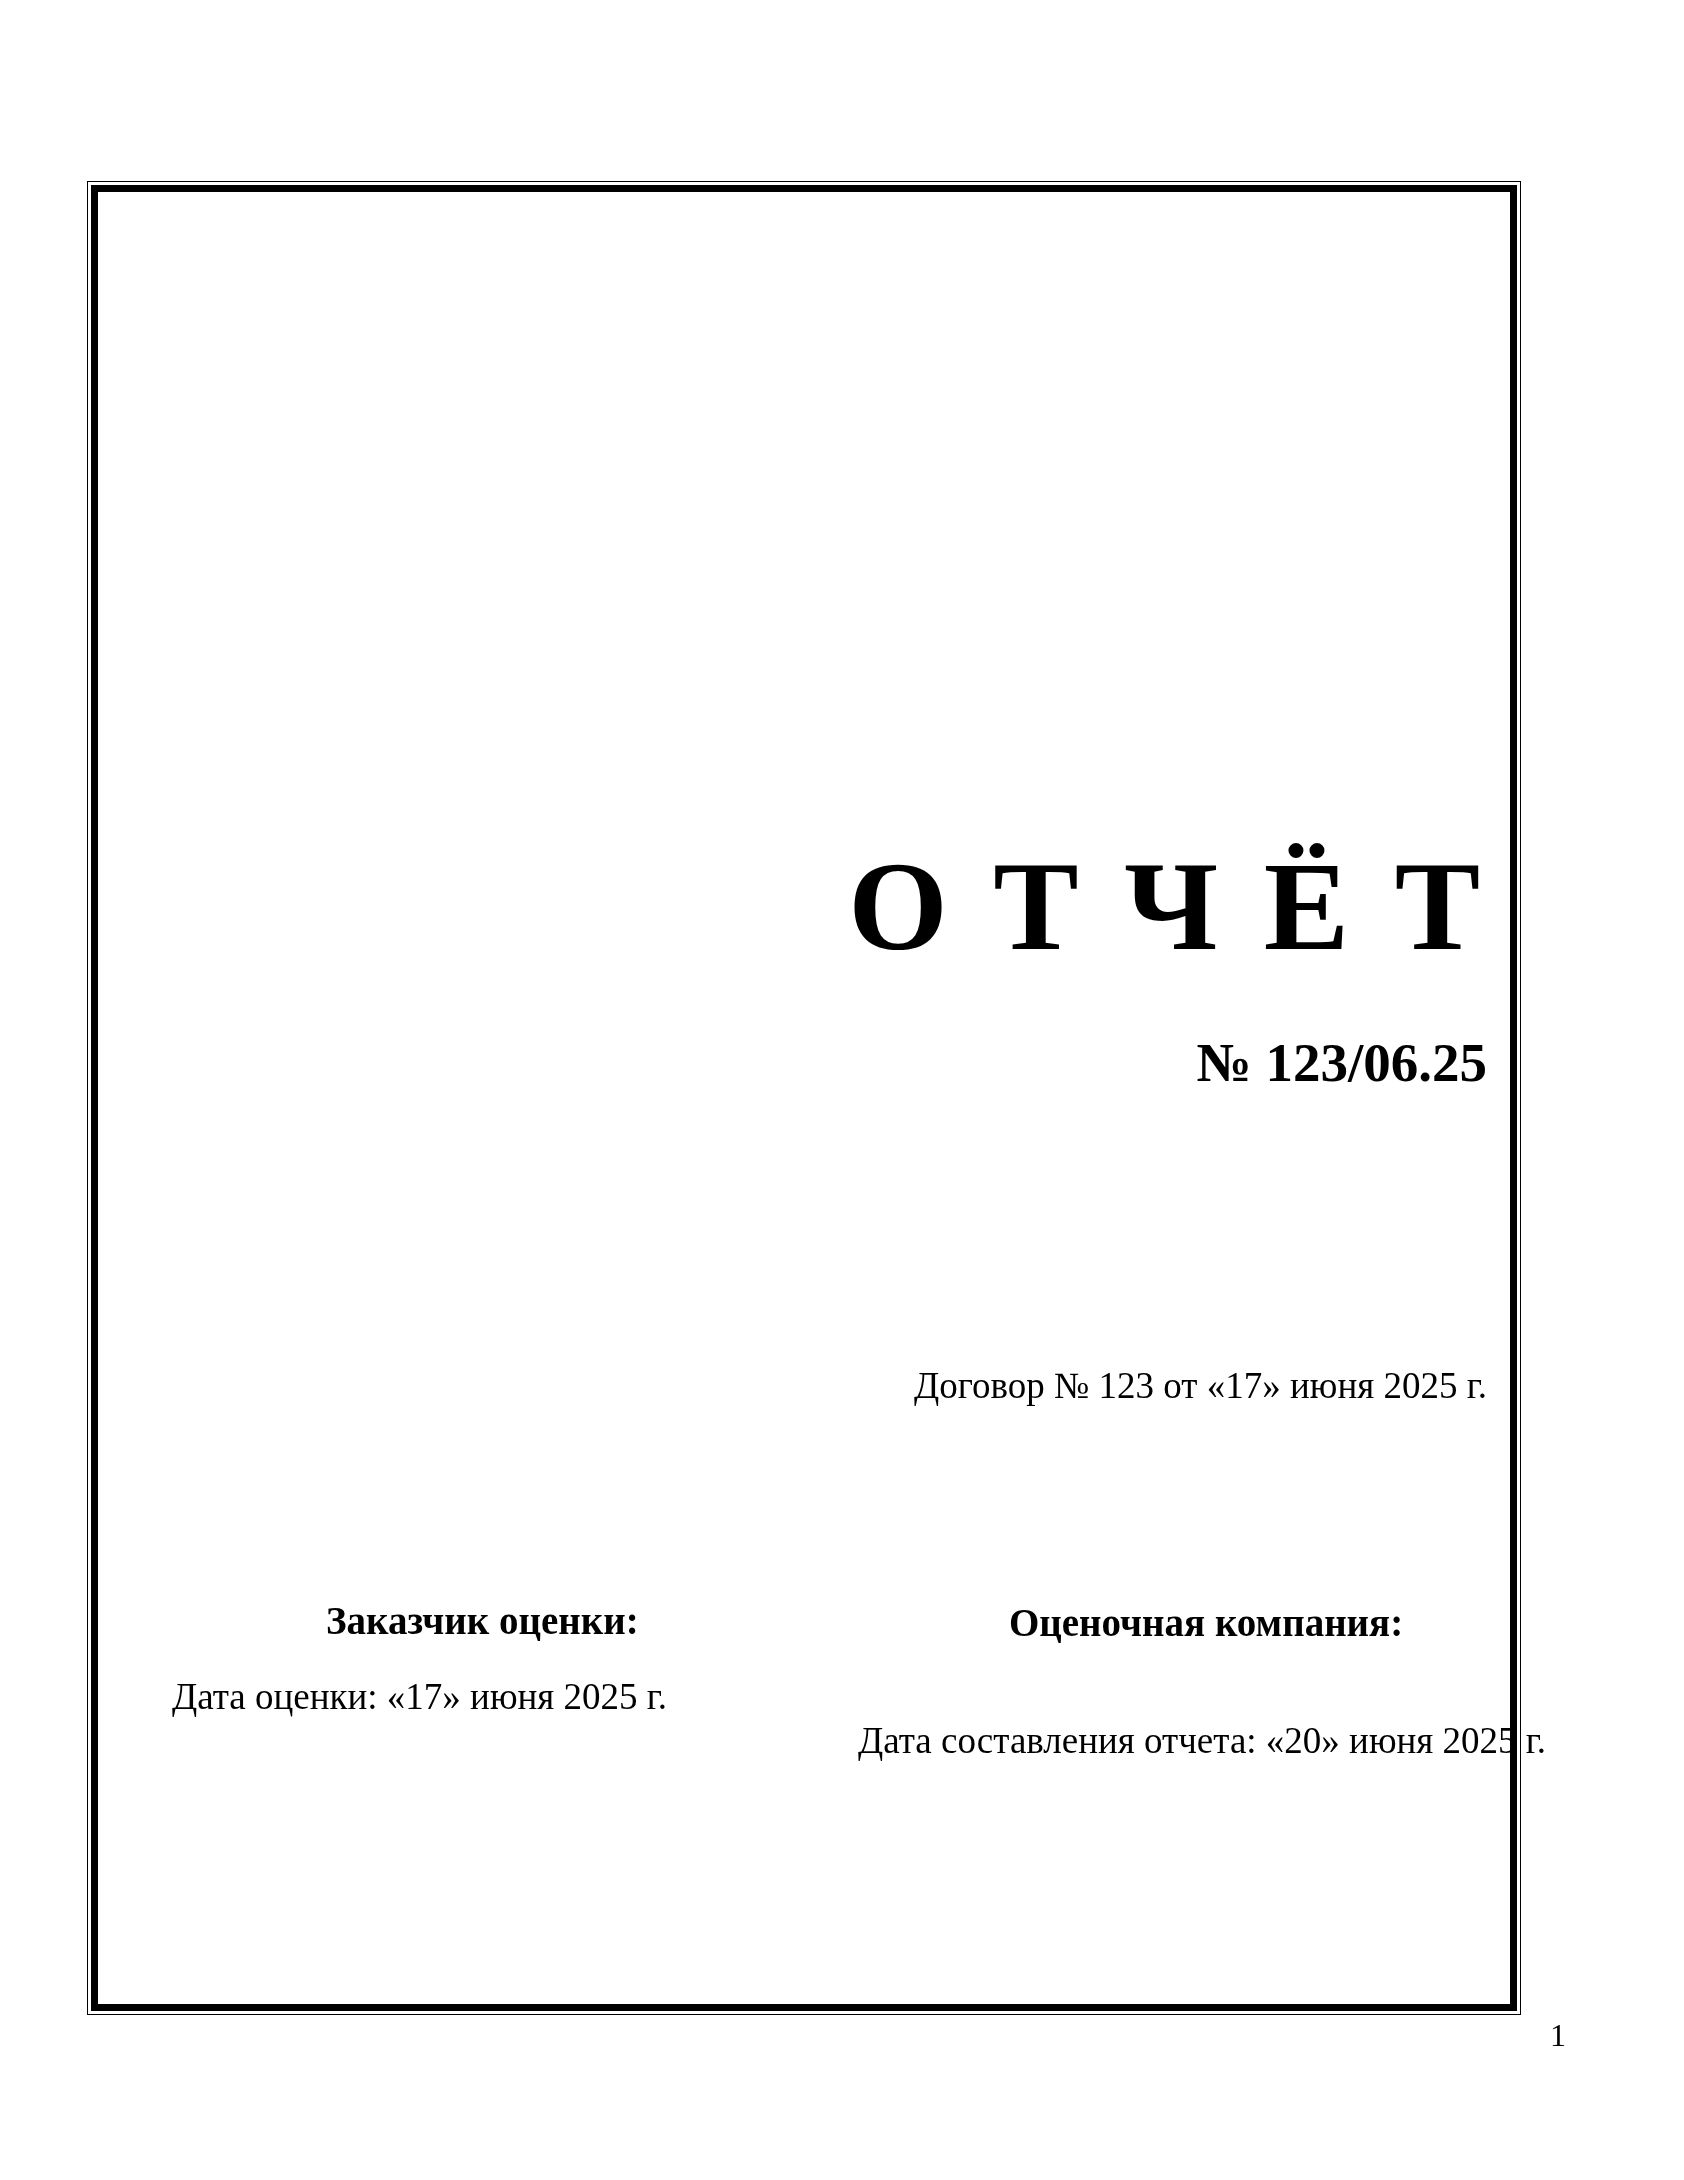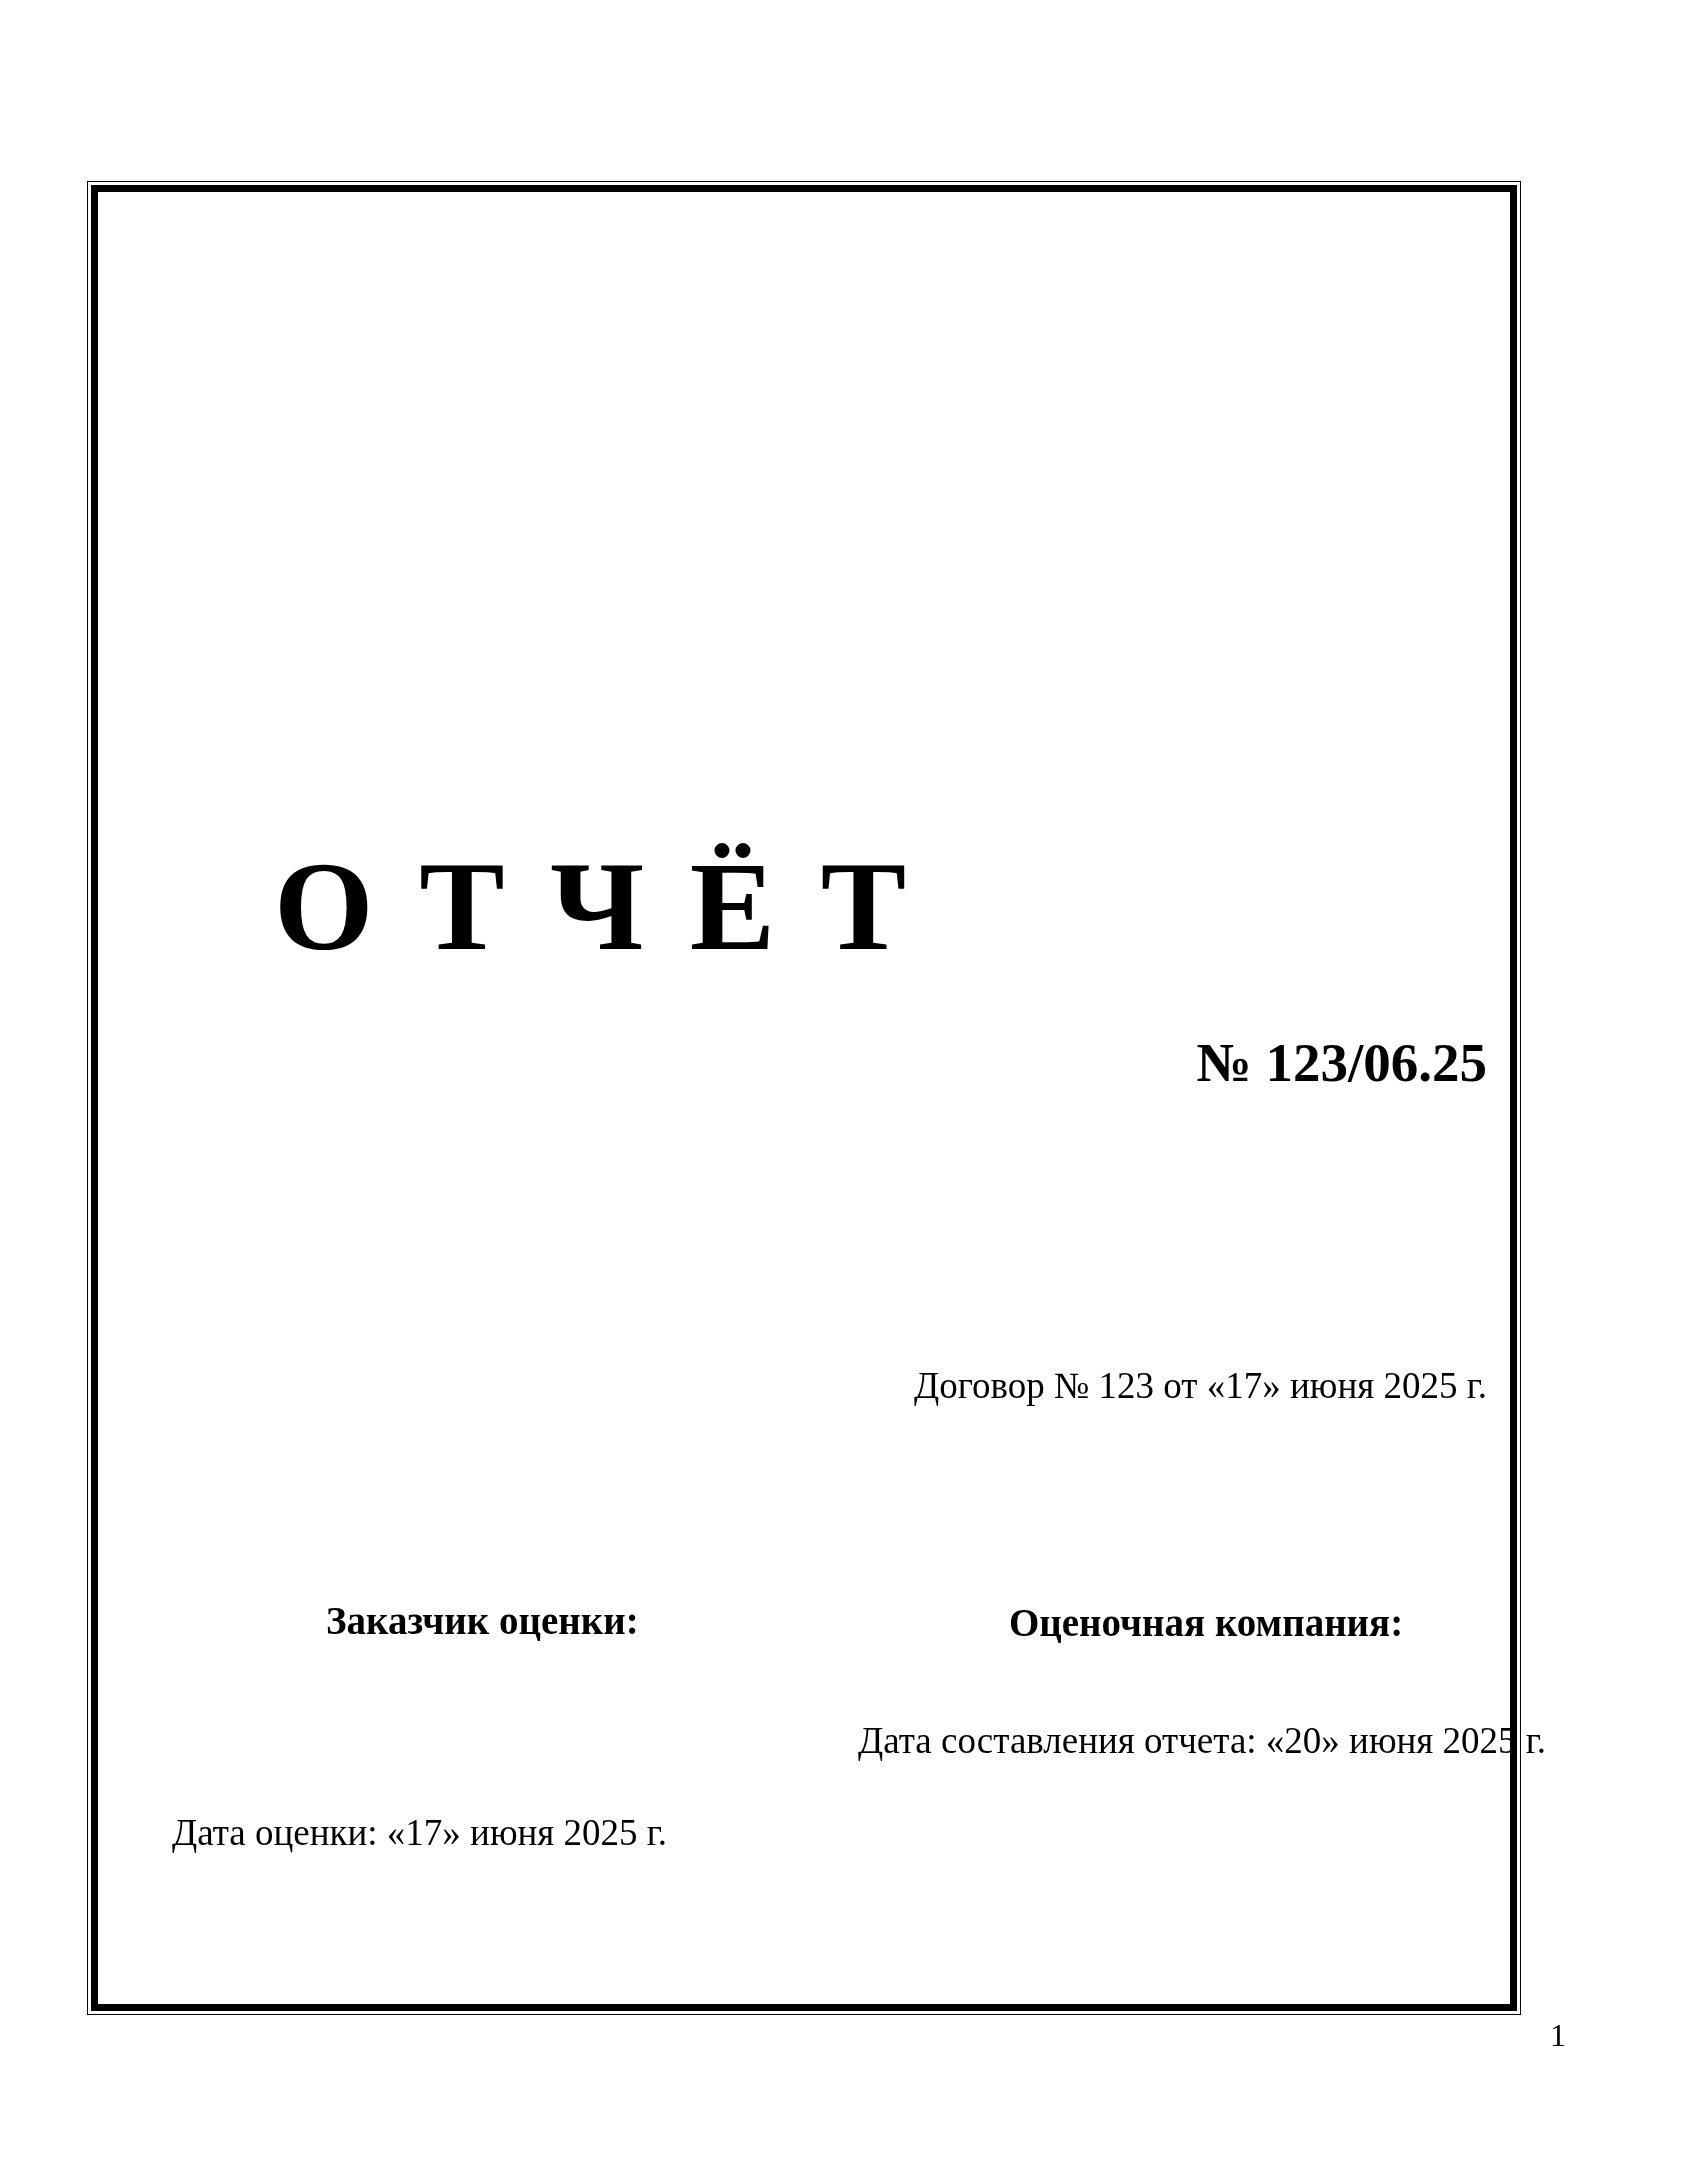--- a/index.html
+++ b/index.html
@@ -37,21 +37,21 @@
     position: absolute;
     left: 124px;
     top: 842px;
     width: 1363px;
     box-sizing: border-box;
     padding-left: 150px;      
     font-size: 128px;
     font-weight: bold;
     line-height: 1;
     letter-spacing: 6.8px;
-    text-align: left;
+    text-align: right;
     white-space: pre;
   }
 
   .report-number {
     position: absolute;
     left: 124px;
     top: 1033px;
     width: 1363px;
     font-size: 55px;
     font-weight: bold;
@@ -92,21 +92,21 @@
     left: 1009px;
     top: 1603px;
     font-size: 39px;
     font-weight: bold;
     line-height: 1;
   }
 
   .valuation-date {
     position: absolute;
     left: 172px;
-    top: 1814px;
+    top: 1678px;
     font-size: 37px;
     line-height: 1;
   }
   .report-date {
     position: absolute;
     left: 826px;
     top: 1722px;
     font-size: 37px;
     line-height: 1;
     margin-left: 32px;

